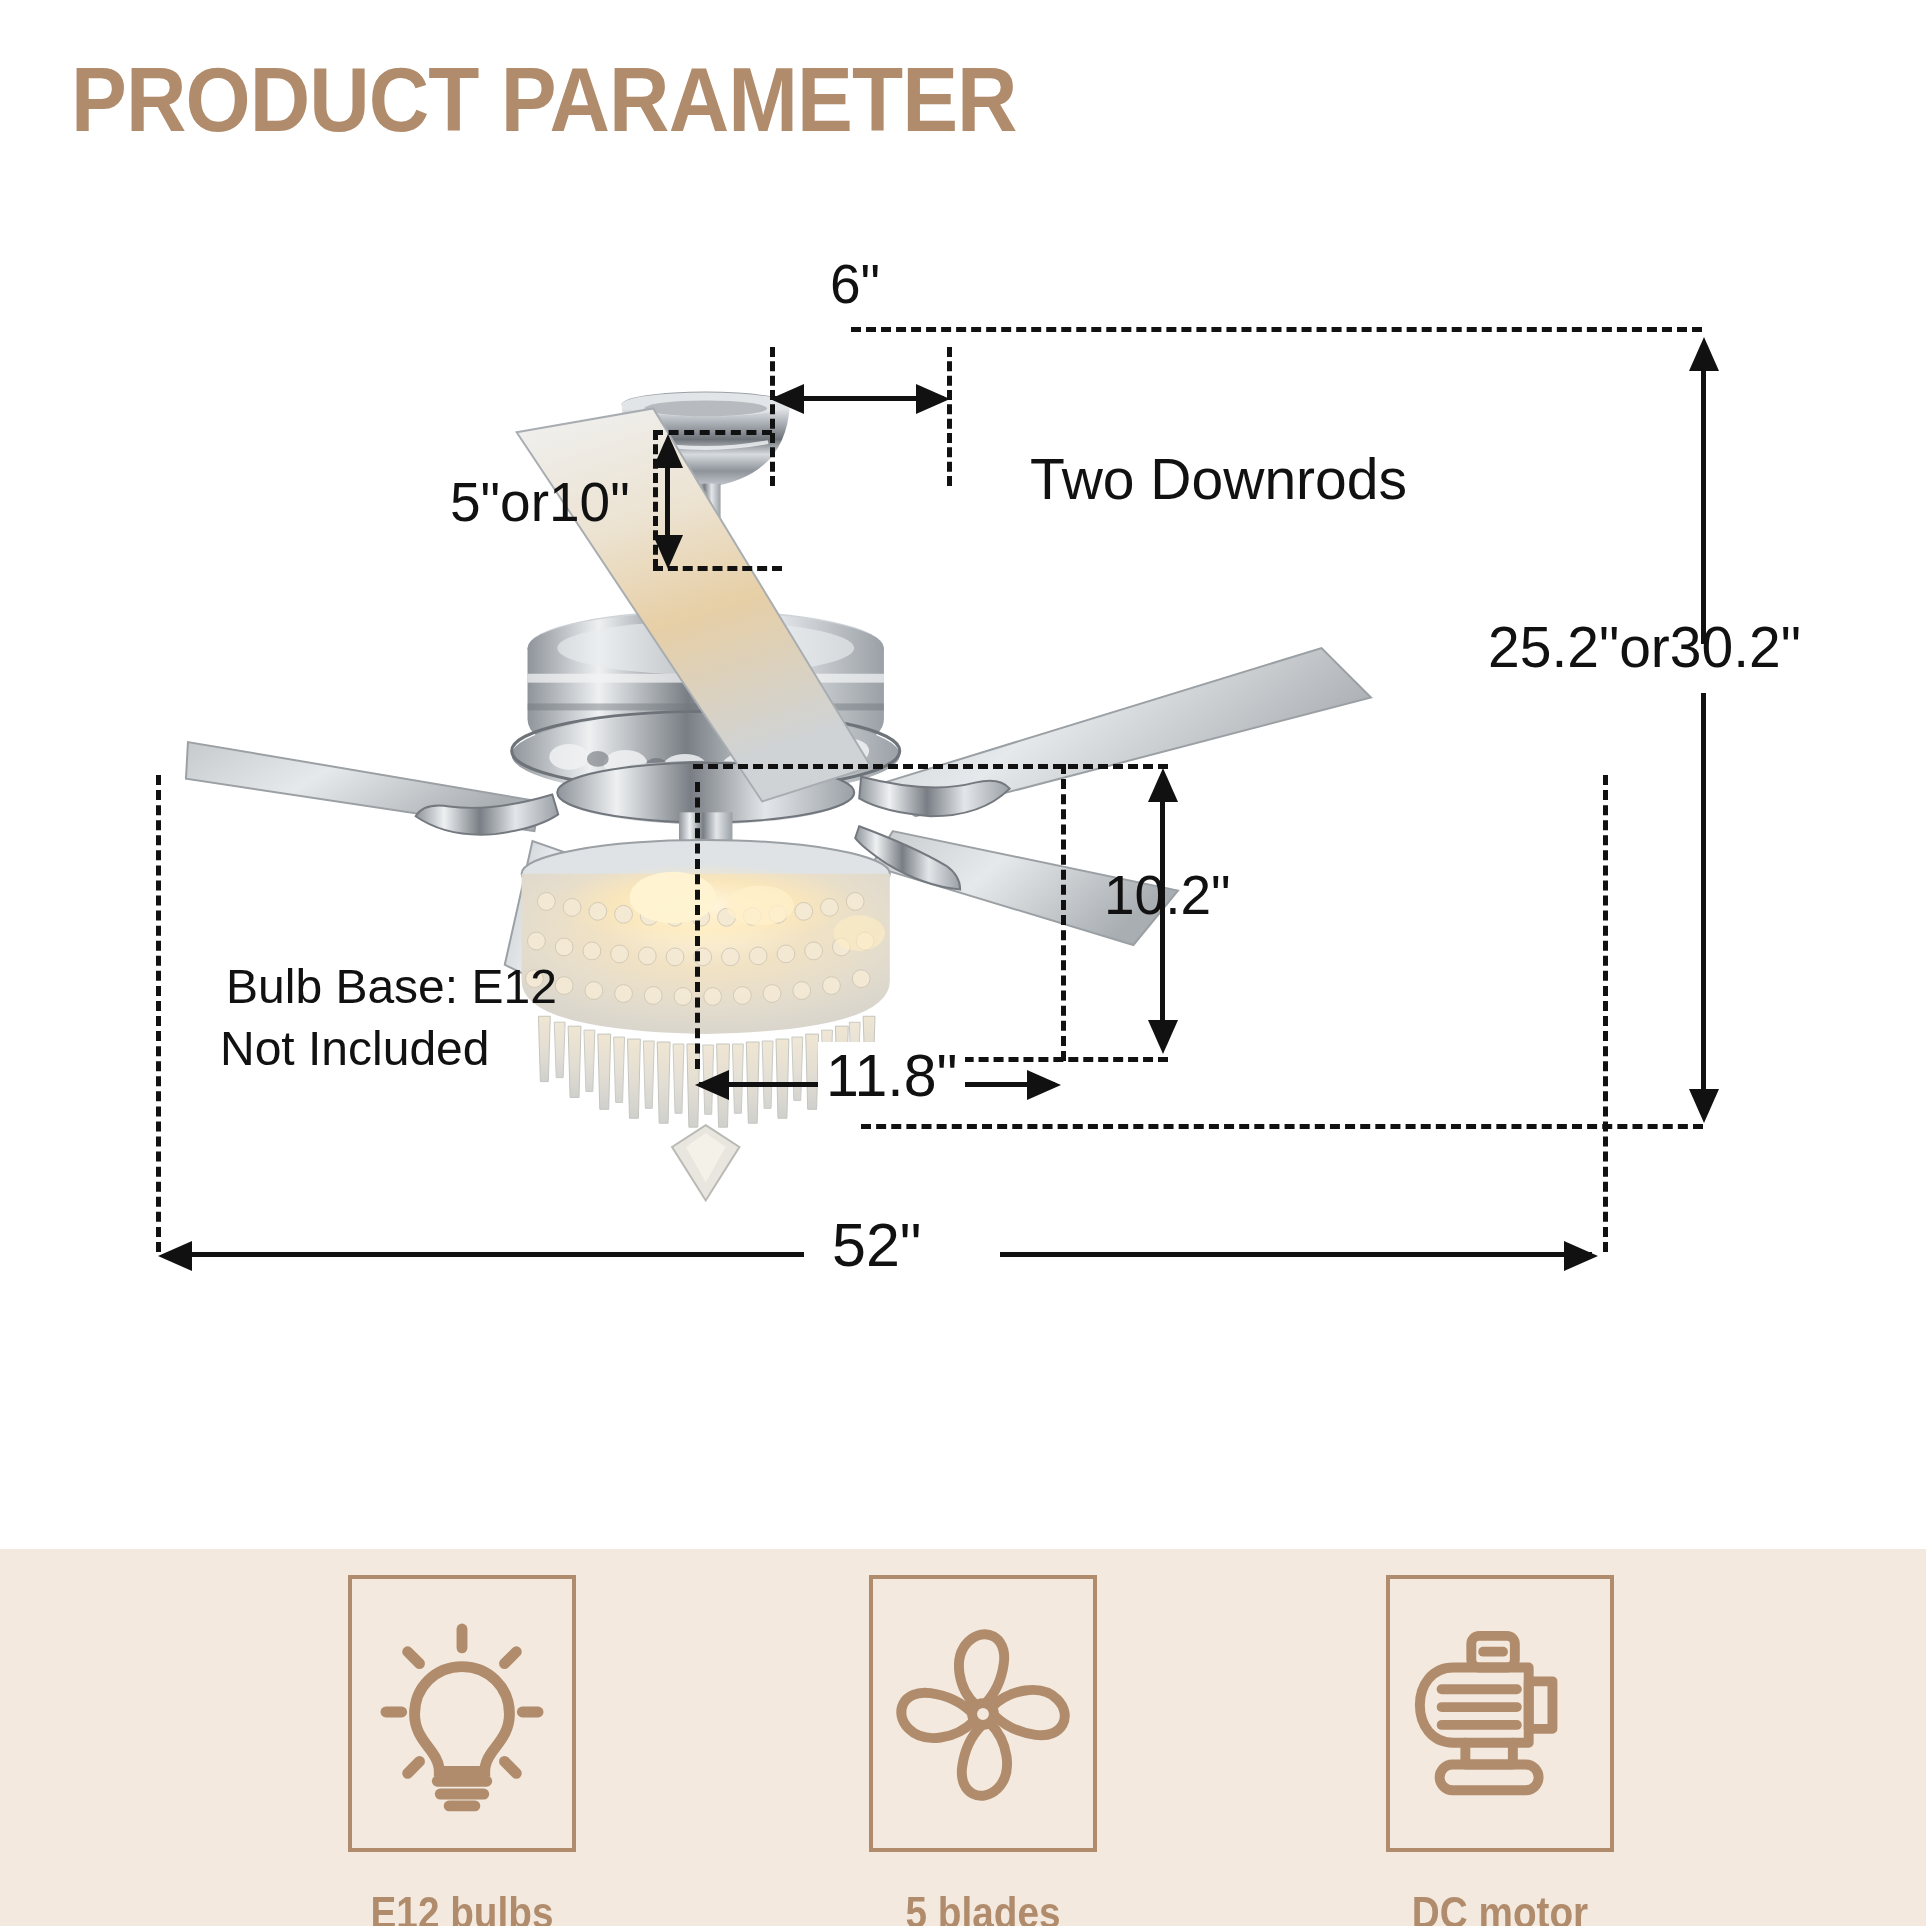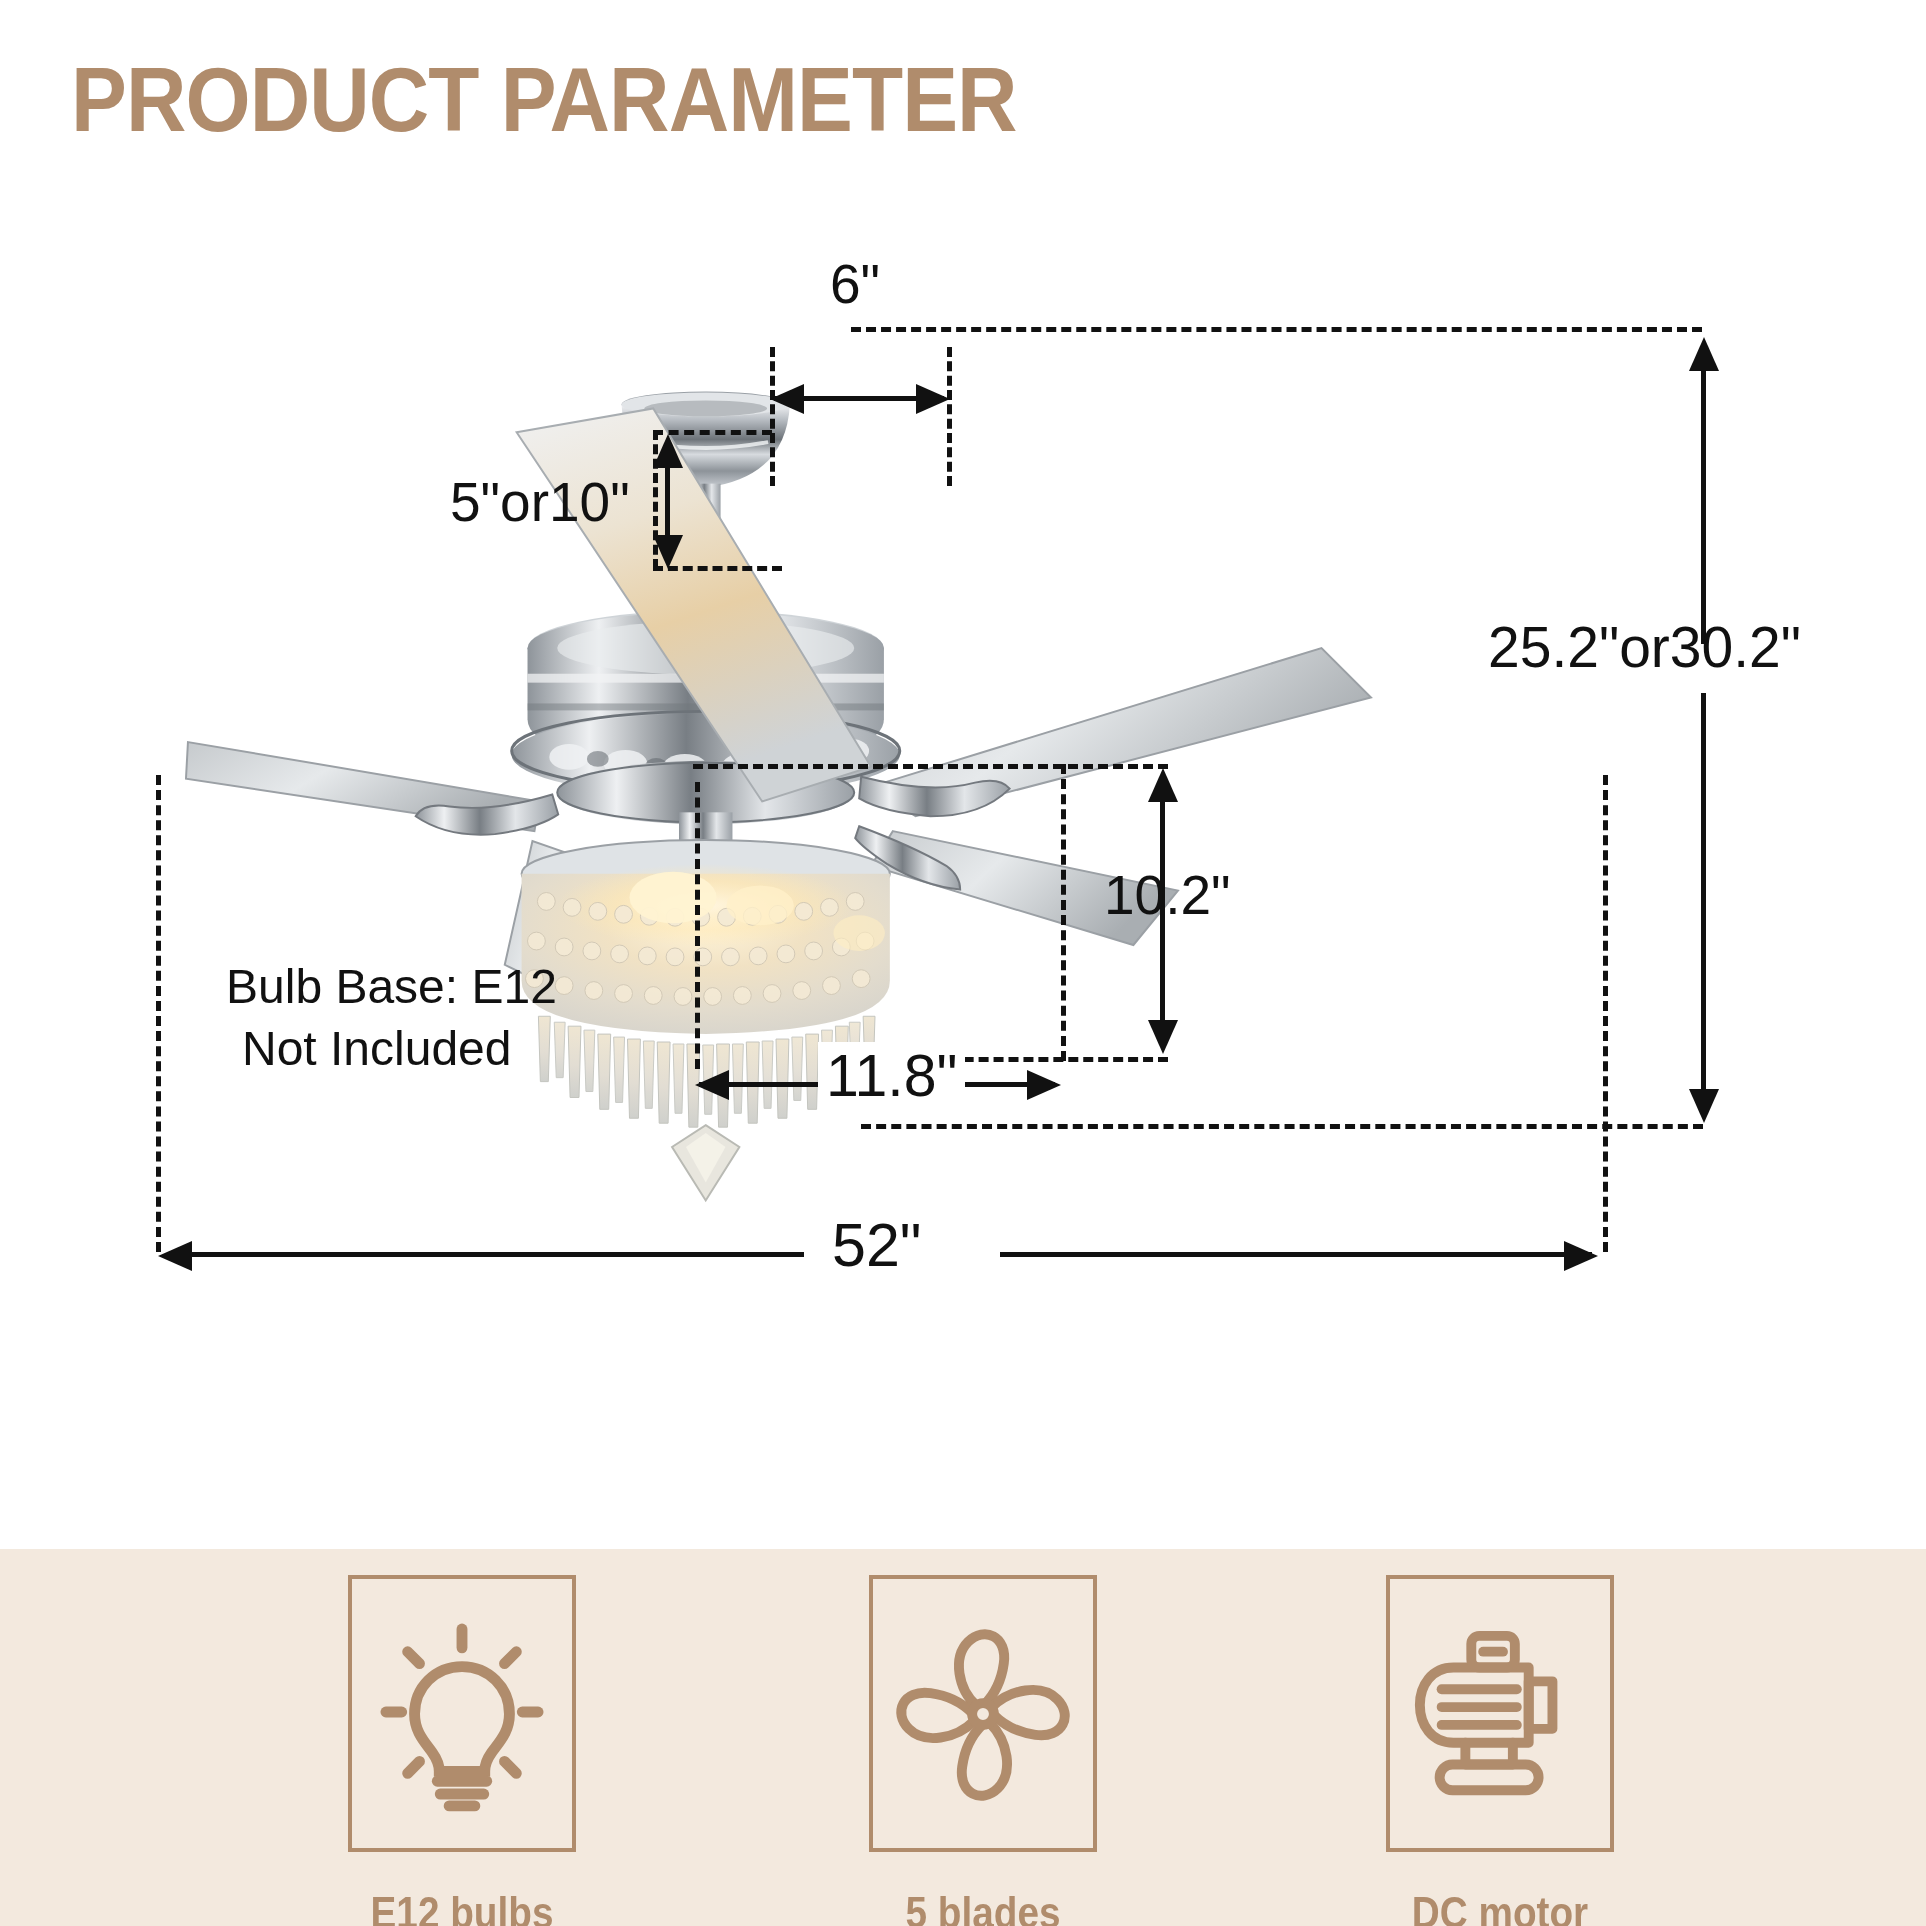--- a/index.html
+++ b/index.html
@@ -282,20 +282,21 @@
   <div class="dim" style="left:830px;top:252px;">6"</div>
 
   <div class="dashh" style="left:653px;top:430px;width:119px;"></div>
   <div class="dashv" style="left:653px;top:430px;height:139px;"></div>
   <div class="dashh" style="left:653px;top:566px;width:129px;"></div>
   <div class="linev" style="left:665px;top:444px;height:117px;"></div>
   <div class="arrow ar-up" style="left:653px;top:434px;"></div>
   <div class="arrow ar-down" style="left:653px;top:535px;"></div>
   <div class="dim" style="left:450px;top:470px;">5"or10"</div>
 
+  <div class="dim" style="left:1030px;top:446px;font-size:57px;">Two Downrods</div>
 
   <div class="dashh" style="left:861px;top:1124px;width:842px;"></div>
   <div class="linev" style="left:1701px;top:347px;height:297px;"></div>
   <div class="linev" style="left:1701px;top:693px;height:421px;"></div>
   <div class="arrow ar-up" style="left:1689px;top:337px;"></div>
   <div class="arrow ar-down" style="left:1689px;top:1089px;"></div>
   <div class="dim" style="left:1488px;top:614px;font-size:57px;">25.2"or30.2"</div>
 
   <div class="dashh" style="left:693px;top:764px;width:475px;"></div>
   <div class="dashh" style="left:859px;top:1057px;width:309px;"></div>
@@ -313,21 +314,21 @@
 
   <div class="dashv" style="left:156px;top:775px;height:477px;"></div>
   <div class="dashv" style="left:1603px;top:775px;height:477px;"></div>
   <div class="lineh" style="left:170px;top:1252px;width:634px;"></div>
   <div class="lineh" style="left:1000px;top:1252px;width:592px;"></div>
   <div class="arrow ar-left" style="left:158px;top:1241px;"></div>
   <div class="arrow ar-right" style="left:1564px;top:1241px;"></div>
   <div class="dim" style="left:832px;top:1210px;font-size:61px;">52"</div>
 
   <div class="note" style="left:226px;top:916px;">Bulb Base: E12</div>
-  <div class="note" style="left:242px;top:978px;">Not Included</div>
+  <div class="note" style="left:220px;top:978px;">Not Included</div>
 
   <div id="strip">
 
     <div class="feature" style="left:284px;">
       <div class="fbox">
         <svg width="168" height="198" viewBox="0 0 170 200">
           <g stroke="#b08c6c" stroke-width="11" fill="none" stroke-linecap="round">
             <path d="M85 52 C112 52 133 73 133 100 C133 118 123 128 115 139 C110 146 108 152 108 158 L62 158 C62 152 60 146 55 139 C47 128 37 118 37 100 C37 73 58 52 85 52 Z"></path>
             <line x1="85" y1="14" x2="85" y2="33"></line>
             <line x1="30" y1="37" x2="42" y2="49"></line>

